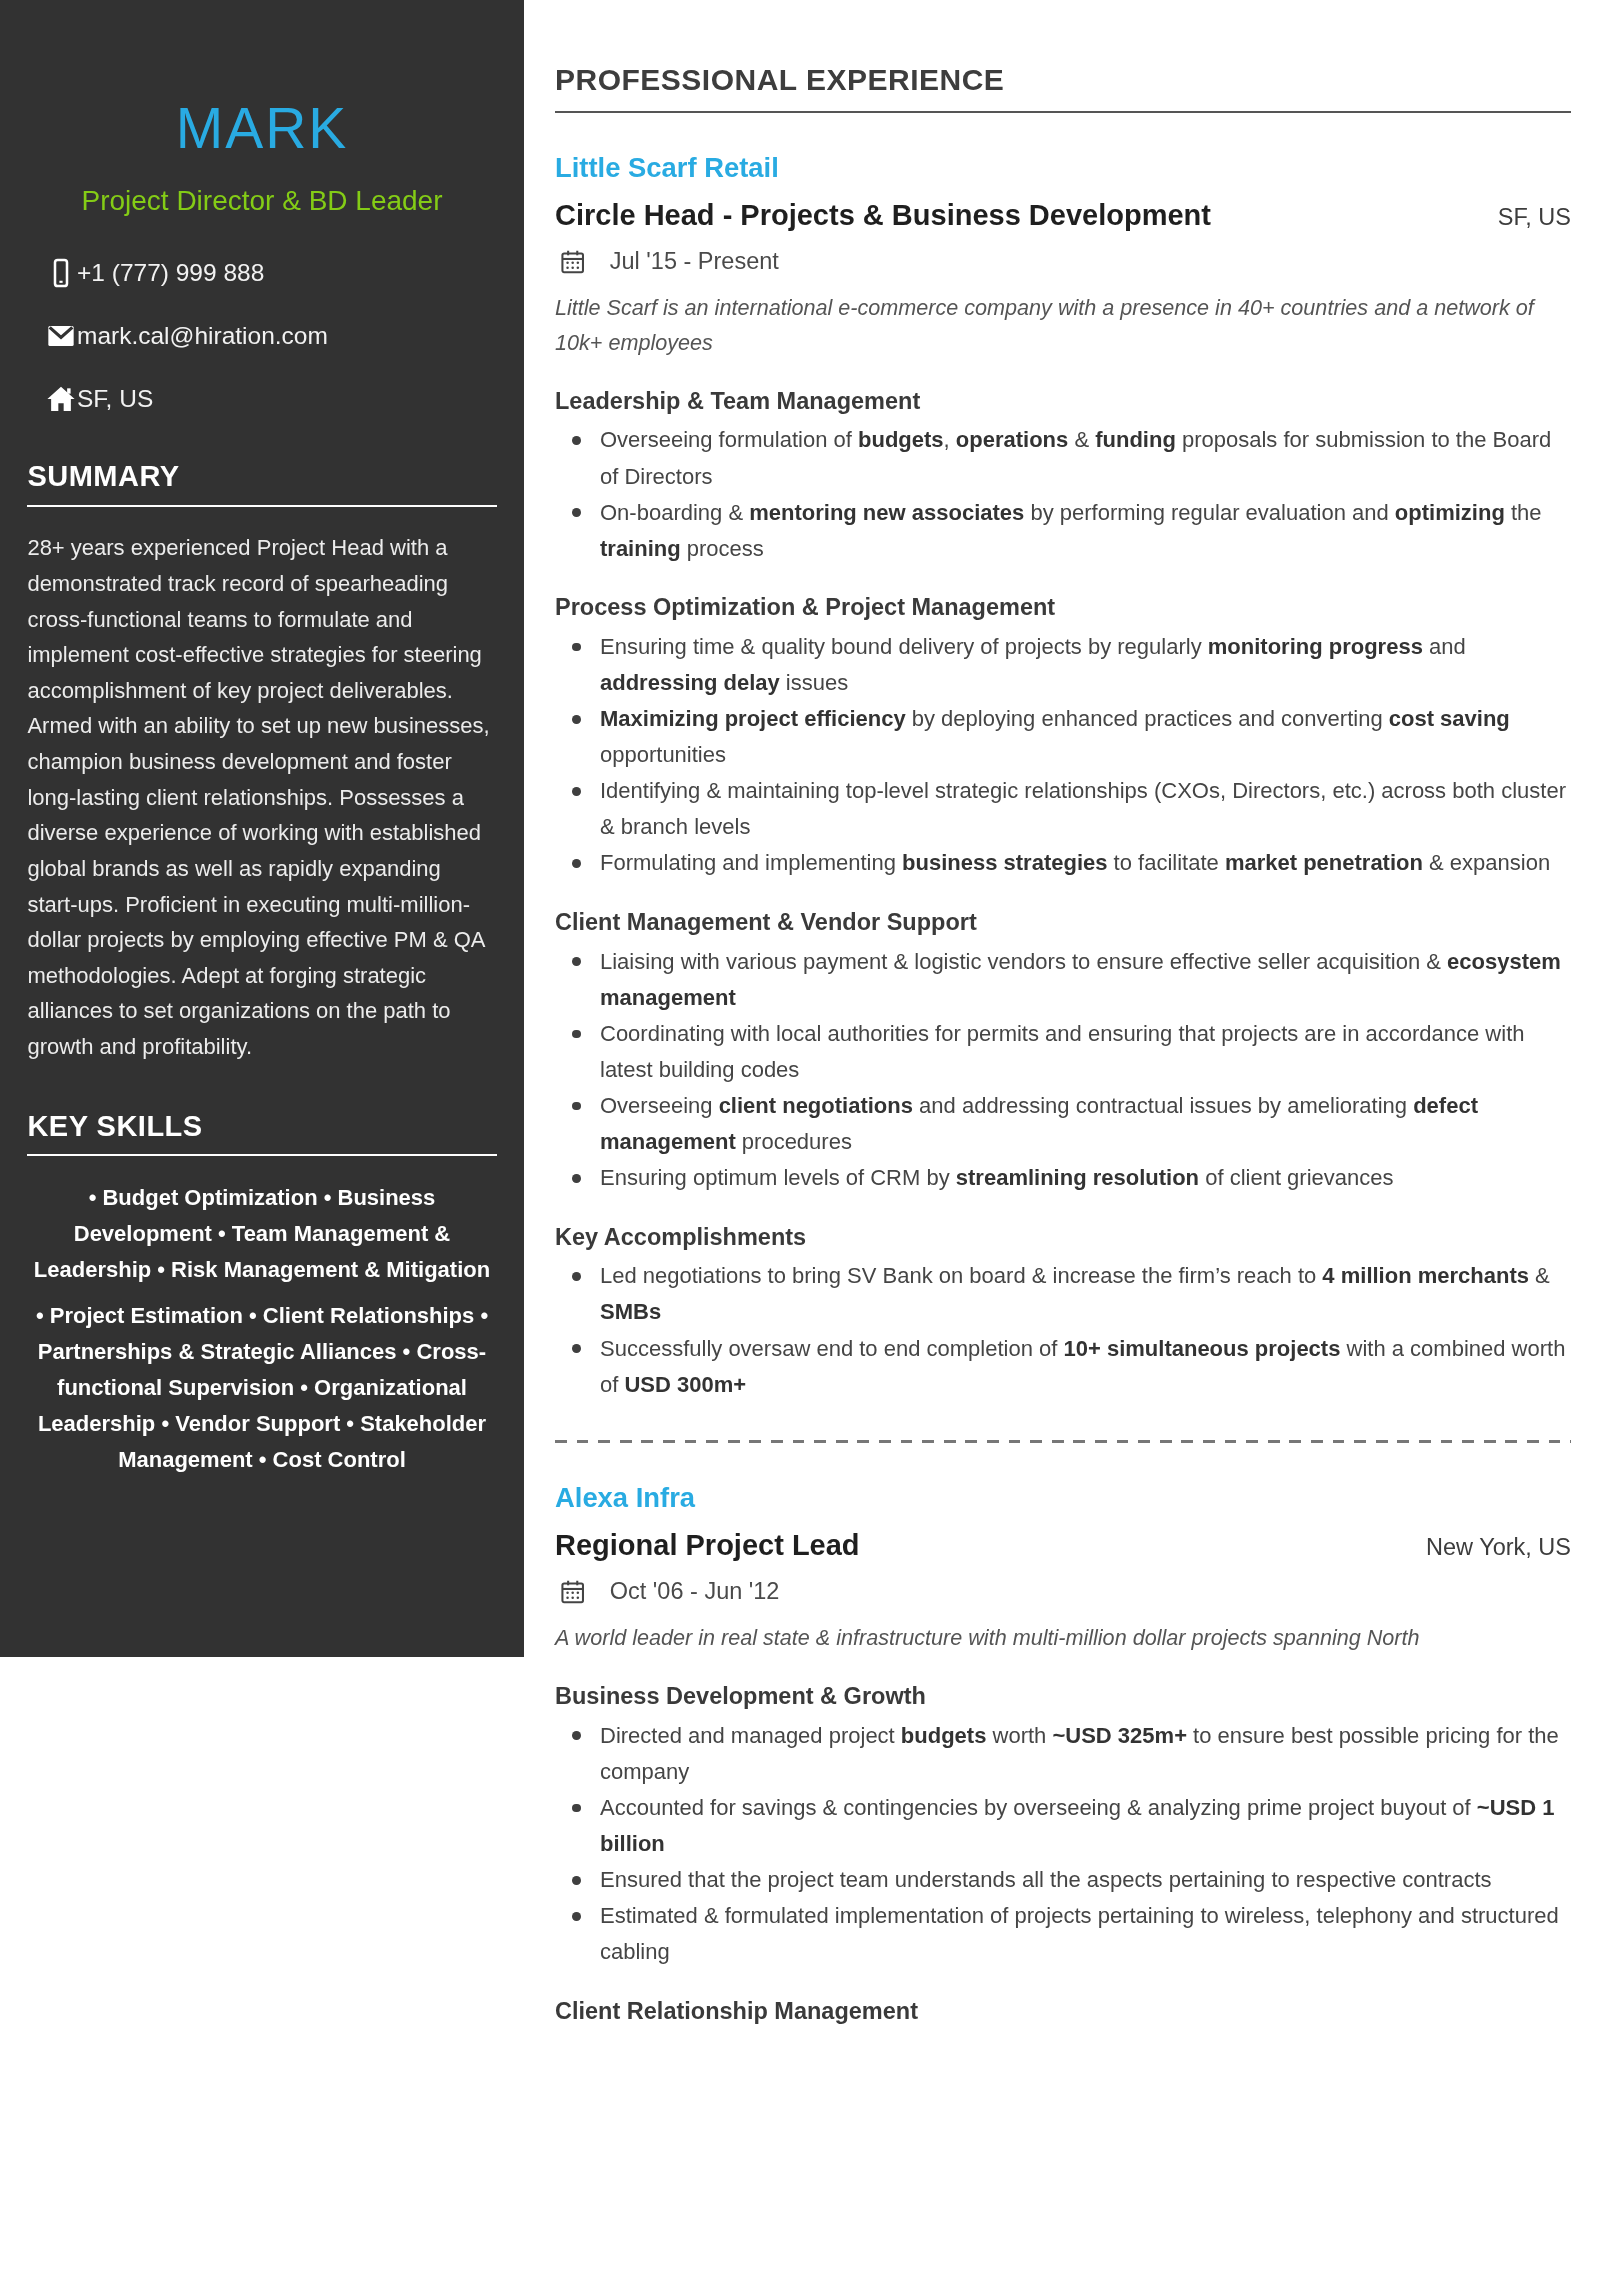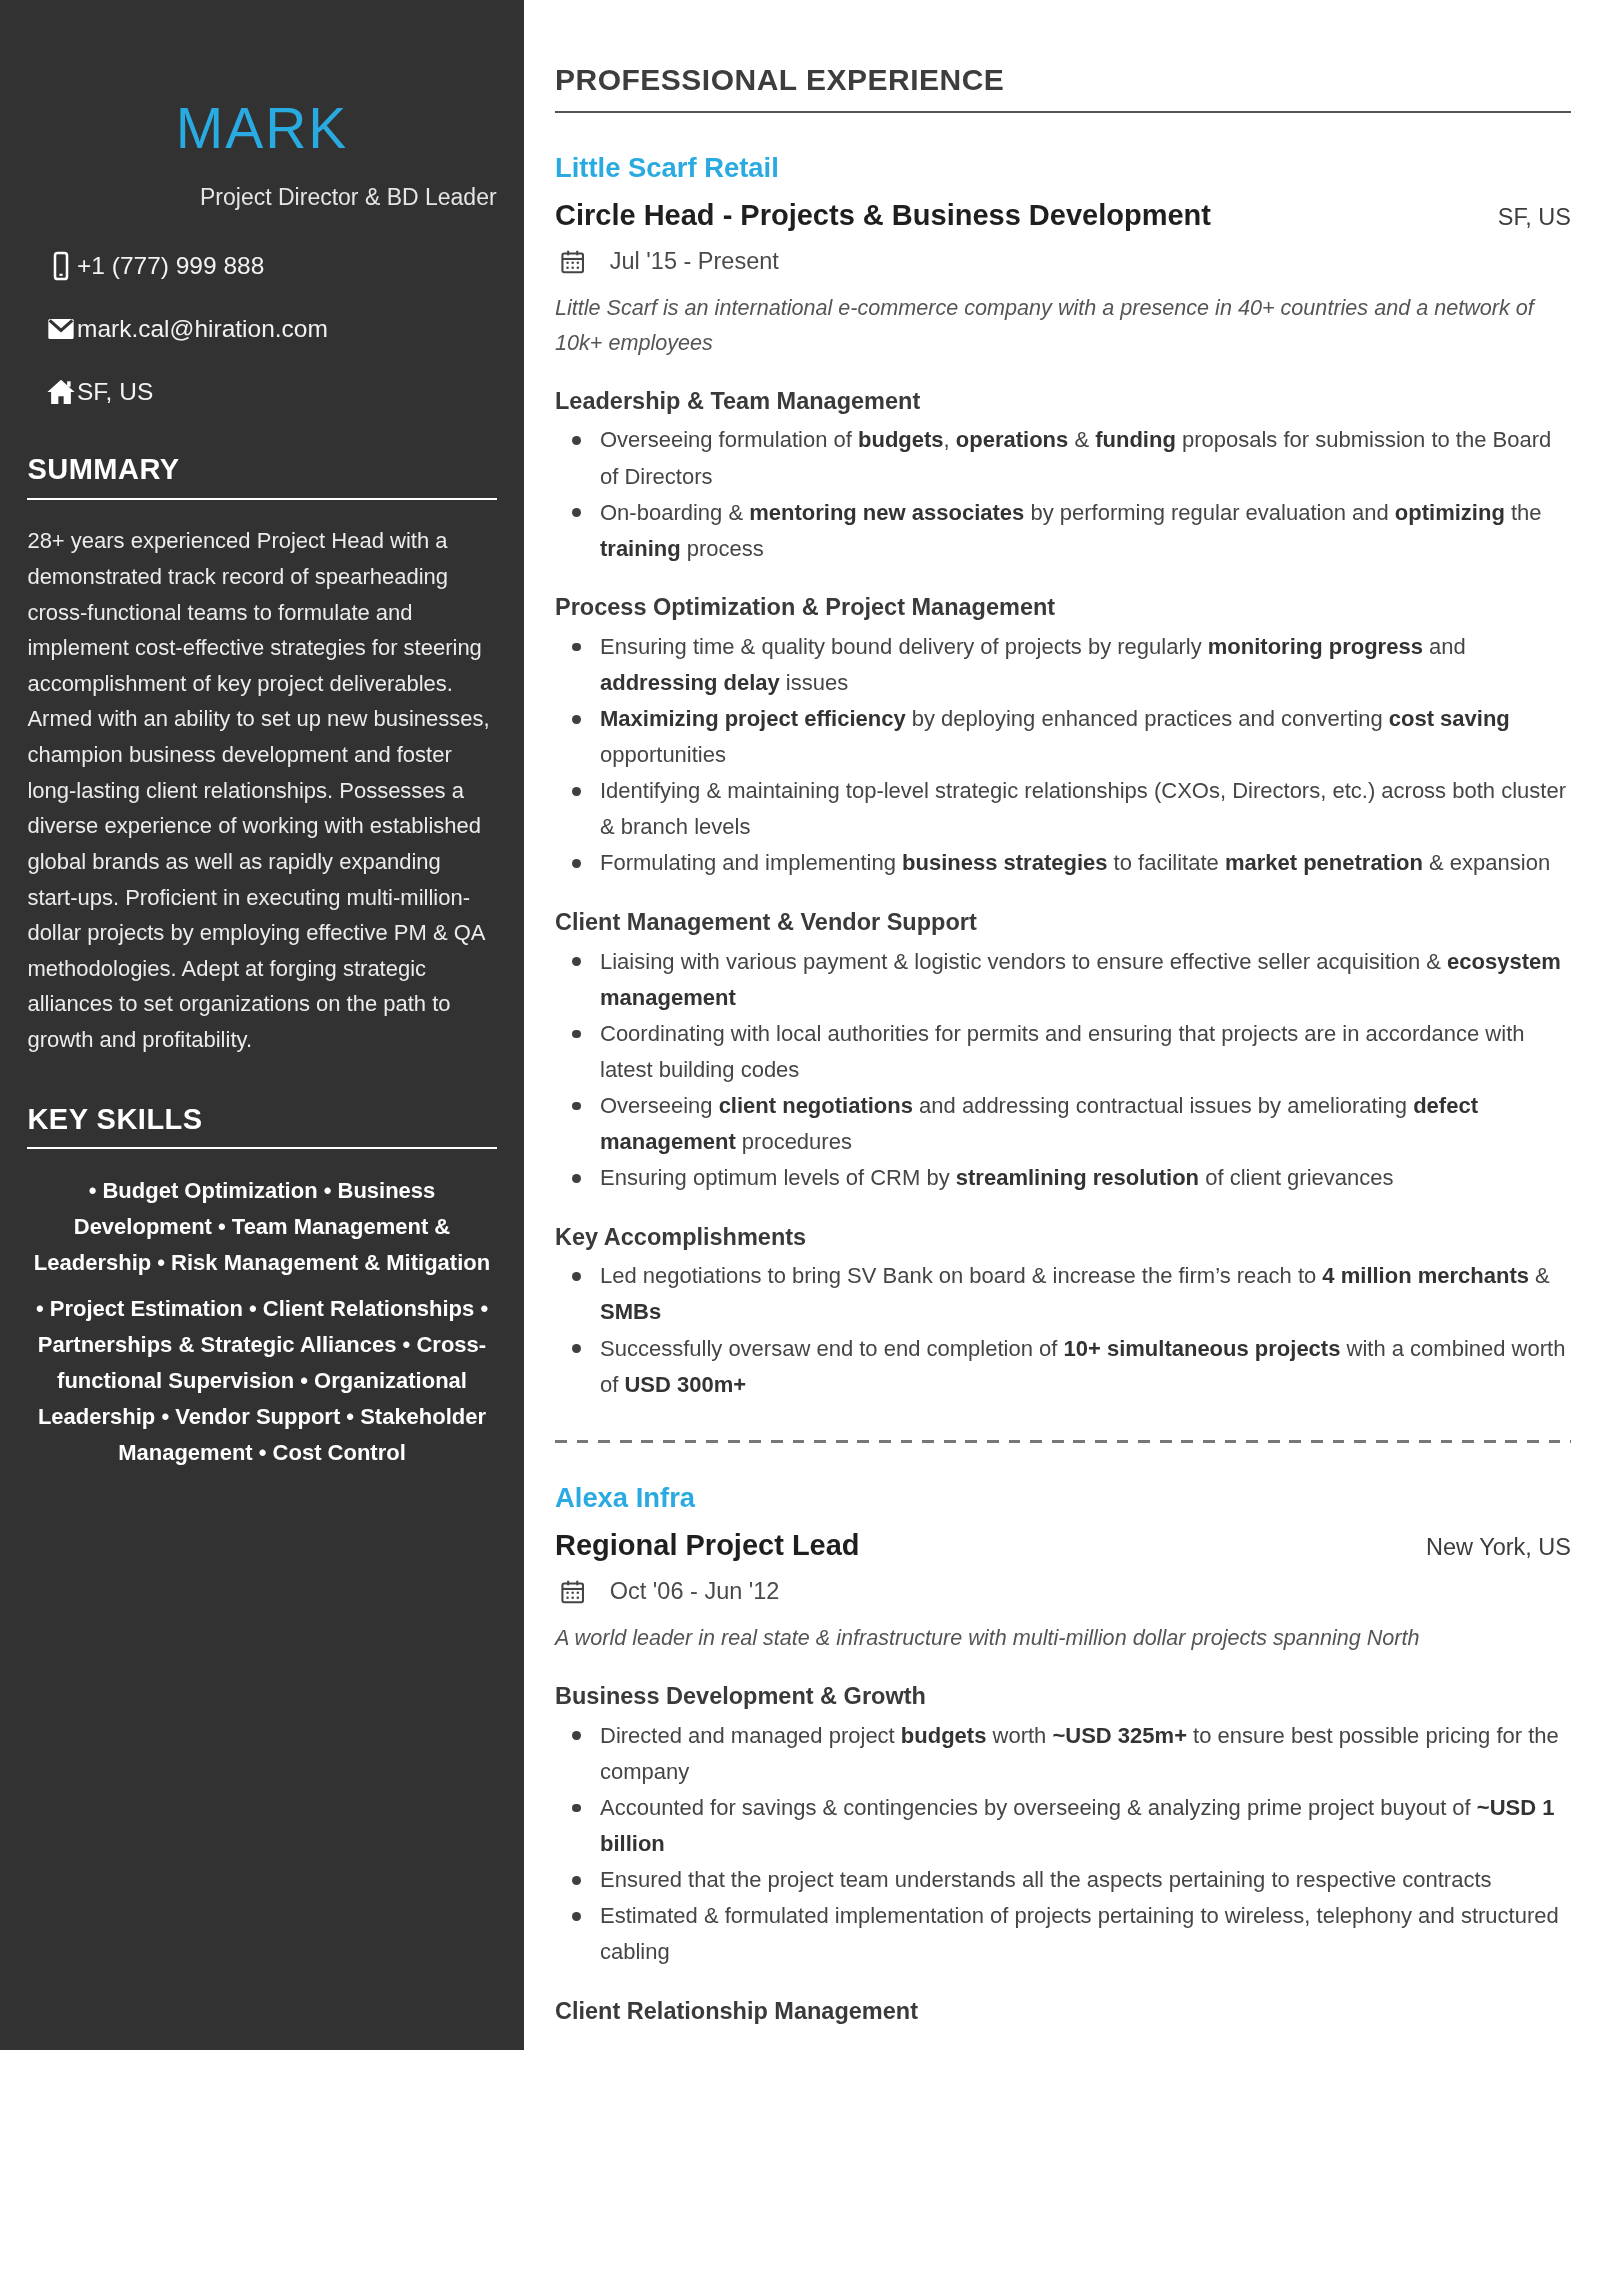--- a/index.html
+++ b/index.html
@@ -8,37 +8,37 @@
     width:1620px; height:2293px;
     background:#ffffff;
     font-family:"Liberation Sans", sans-serif;
     position:relative;
     overflow:hidden;
   }
 
   
   .sidebar {
     position:absolute; left:0; top:0;
-    width:524px; height:2050px;
+    width:524px; height:1657px;
     background:#323232;
     color:#f2f2f2;
     padding:80px 27.4px 0 27.4px;
   }
   .name {
     text-align:center;
     color:#29abe2;
     font-size:57px;
     line-height:1.7;
     font-weight:400;
     letter-spacing:2px;
   }
   .side-title {
-    text-align:right;
-    color:#e5e5e5;
-    font-size:23px;
+    text-align:center;
+    color:#84cc16;
+    font-size:28px;
     font-weight:400;
     margin-top:3.9px;
     line-height:1.4;
   }
   .contact { margin-top:37px; padding-left:17.6px; }
   .contact-row {
     display:flex; align-items:center; 
     margin-bottom:31px;
     font-size:24.5px; color:#f2f2f2;
   }

